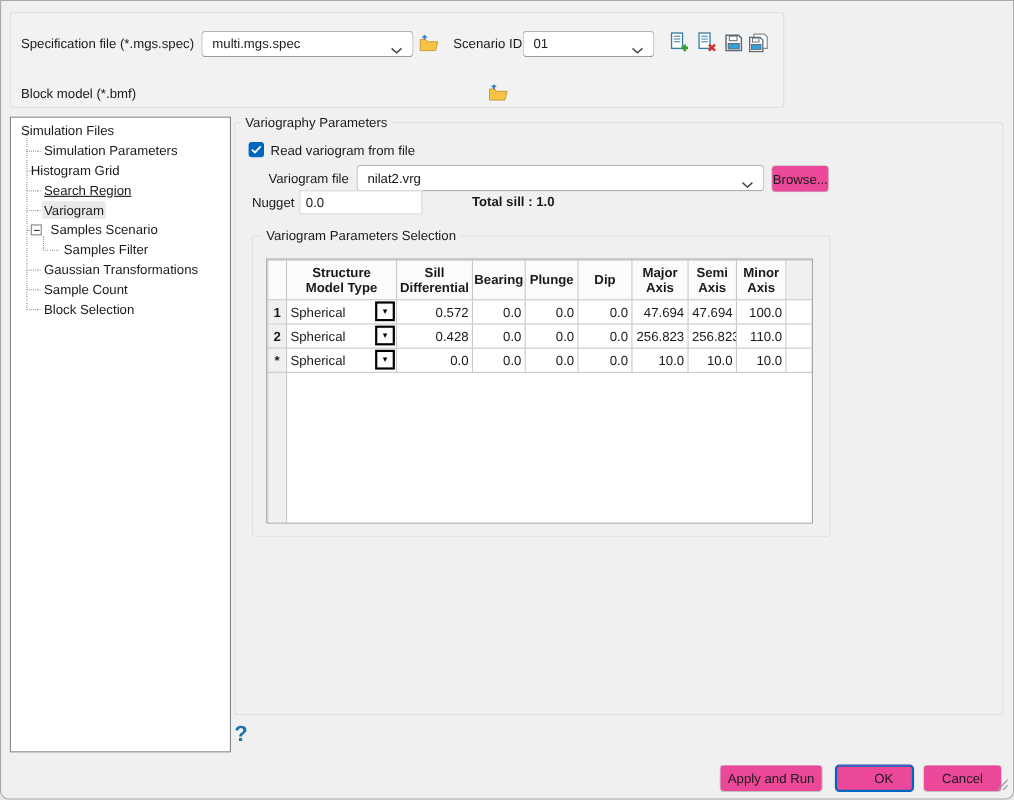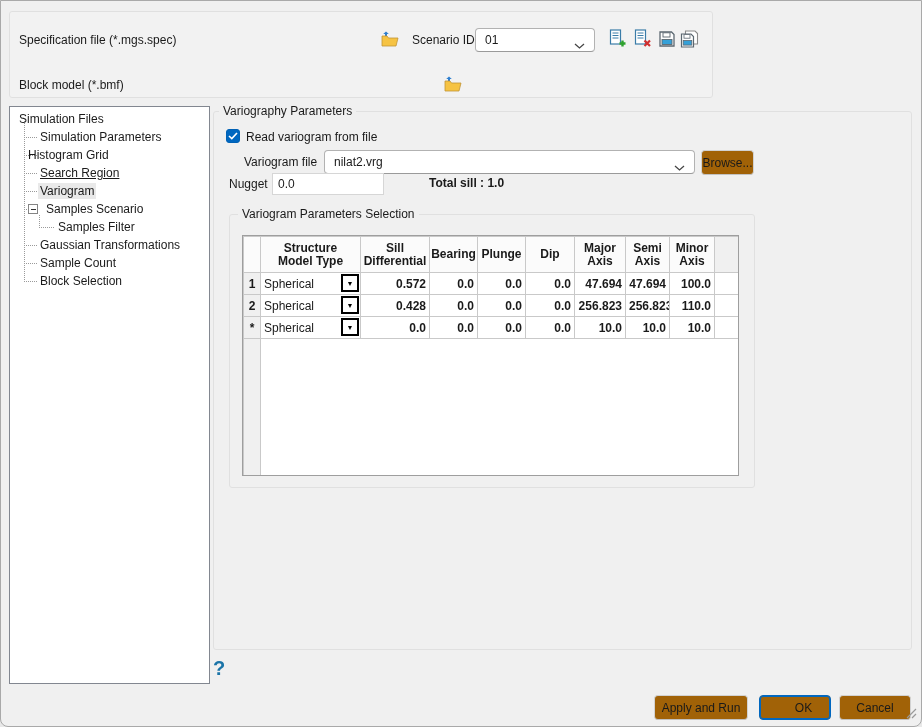--- a/index.html
+++ b/index.html
@@ -13,21 +13,21 @@
   .bold{font-weight:bold;}
   .gbox{position:absolute;border:1px solid #e0e0e0;border-radius:3px;}
   .gtitle{position:absolute;background:#f0f0f0;padding:0 4px;white-space:nowrap;line-height:14px;}
   .combo{
     position:absolute;background:#fff;border:1px solid #b2b2b2;border-bottom-color:#9a9a9a;
     border-radius:4px;height:24px;display:flex;align-items:center;padding:0 26px 0 9px;
     white-space:nowrap;overflow:hidden;
   }
   .combo .chev{position:absolute;right:9px;top:9px;}
   .btn{
-    position:absolute;background:#a16207;border:1px solid #d2d2d2;border-bottom-color:#c2c2c2;
+    position:absolute;background:#ec4899;border:1px solid #d2d2d2;border-bottom-color:#c2c2c2;
     border-radius:4px;display:flex;align-items:center;justify-content:center;height:25px;
     white-space:nowrap;cursor:default;text-align:right;
   }
   .btn.default{border:1px solid #0067c0;box-shadow:inset 0 0 0 1px #0067c0;padding-left:17px;}
   .iconbtn{position:absolute;width:20px;height:20px;display:flex;align-items:center;justify-content:center;}
   .tree{
     position:absolute;left:8px;top:105px;width:201px;height:578px;
     background:#fff;border:1px solid #828790;
   }
   .titem{position:absolute;white-space:nowrap;line-height:16px;padding:0 2px;}
@@ -38,38 +38,44 @@
   .expbox .minus{width:5px;height:1px;background:#333;}
   .checkbox{position:absolute;width:14px;height:14px;background:#0067c0;border:1px solid #0061b5;border-radius:3px;display:flex;align-items:center;justify-content:center;}
   .textfield{position:absolute;background:#fff;border:1px solid #d6d6d6;height:22px;font-family:inherit;font-size:12px;color:#1a1a1a;padding:0 5px;outline:none;}
   .tablewrap{position:absolute;left:241px;top:234px;width:497px;height:241px;background:#fff;border:1px solid #9e9e9e;overflow:hidden;}
   table.grid{border-collapse:collapse;table-layout:fixed;width:495px;font-size:12px;}
   table.grid th, table.grid td{border:1px solid #c9c9c9;padding:0 3px;overflow:hidden;white-space:nowrap;}
   table.grid th{font-weight:bold;background:#fbfbfb;height:36px;text-align:center;vertical-align:middle;line-height:13px;padding:0 1px;}
   table.grid th.fillh, table.grid td.rowhdr{background:#f0f0f0;}
   table.grid td{height:22px;vertical-align:middle;}
   td.rowhdr{text-align:center;font-weight:bold;}
-  td.num{text-align:right;padding-right:4px;font-weight:bold;}
+  td.num{text-align:right;padding-right:4px;}
   td.modelcell{position:relative;padding-left:4px;}
   .ddbtn{
     position:absolute;right:1px;top:1px;width:18px;height:18px;background:#fff;border:2px solid #000;
     display:flex;align-items:center;justify-content:center;font-size:7px;line-height:7px;color:#000;
   }
   td.fillrow{border:none;background:#fff;}
   .help{position:absolute;font-size:20px;font-weight:800;color:#1b74a8;line-height:20px;}
   .grip{position:absolute;right:4px;bottom:4px;}
 </style>
 </head>
 <body>
 
 <div class="dialog">
 
   <div class="gbox" style="left:8px;top:10px;width:704px;height:87px;background:#f2f2f2;"></div>
 
   <span class="lbl" style="left:18px;top:32px;">Specification file (*.mgs.spec)</span>
+  <div class="combo" style="left:182px;top:27px;width:193px;">
+    <span>multi.mgs.spec</span>
+    <span class="chev"><svg width="11" height="6">
+          <path d="M1 1 L5.5 5 L10 1" fill="none" stroke="#454545" stroke-width="1.3"></path>
+        </svg></span>
+  </div>
   <div class="iconbtn" style="left:379px;top:29px;">
     <span><svg width="18" height="16" viewBox="0 0 18 16">
       <path d="M4 6 L4 3 L2.2 3 L5 0.5 L7.8 3 L6 3 L6 6 Z" fill="#2f7fd0"></path>
       <path d="M1 5 h5 l1.5 2 H17 L15 15 H1 Z" fill="#f6c343" stroke="#c29436" stroke-width="0.8"></path>
     </svg></span>
   </div>
 
   <span class="lbl" style="left:411px;top:32px;">Scenario ID</span>
   <div class="combo" style="left:474px;top:27px;width:120px;">
     <span>01</span>

